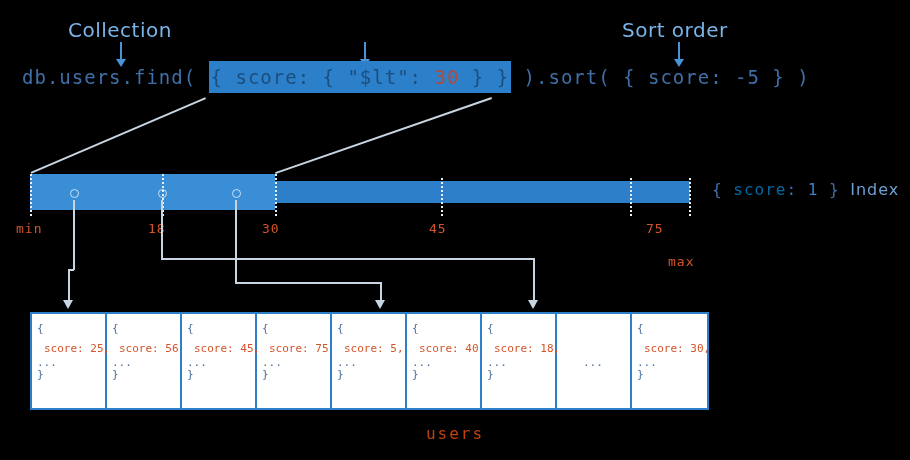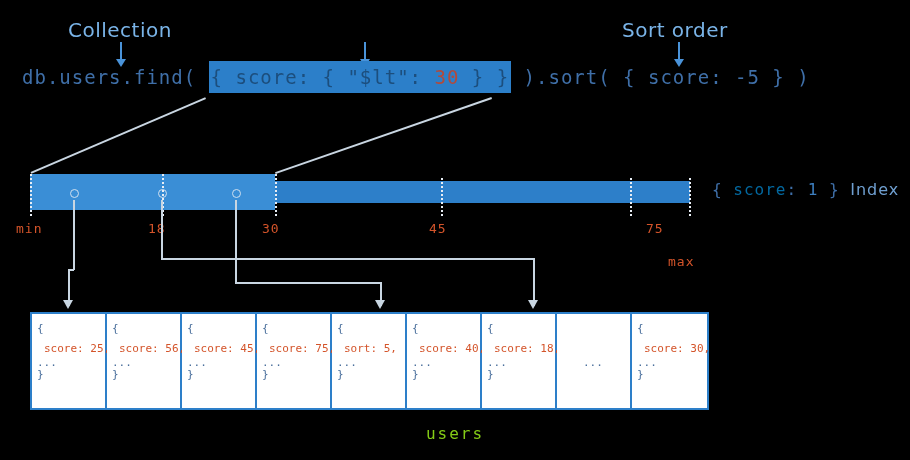--- a/index.html
+++ b/index.html
@@ -57,21 +57,21 @@
   .doc .brace{position:absolute;left:5px;font-family:"DejaVu Sans Mono",monospace;
     font-size:11px;color:#4a6f9c;}
   .doc .b1{top:8px;} .doc .b2{top:54px;}
   .doc .sc{position:absolute;left:12px;top:28px;font-family:"DejaVu Sans Mono",monospace;
     font-size:11px;color:#d4542a;white-space:nowrap;}
   .doc .el{position:absolute;left:5px;top:42px;font-family:"DejaVu Sans Mono",monospace;
     font-size:11px;color:#4a6f9c;}
   .doc.empty .el{left:26px;top:42px;}
 
   .coll-caption{position:absolute;left:0;right:0;top:424px;text-align:center;
-    font-family:"DejaVu Sans Mono",monospace;font-size:16px;color:#84cc16;letter-spacing:2px;}
+    font-family:"DejaVu Sans Mono",monospace;font-size:16px;color:#c2410c;letter-spacing:2px;}
 </style>
 </head>
 <body>
 
 <div id="stage">
 
   <div class="ann-label" id="ann0" style="left: 68px; top: 18px;">Collection</div>
   <div class="ann-arrow" id="arr0" style="left: 120px; top: 42px; height: 18px;"></div>
 
   <div class="ann-arrow" id="arr1" style="left: 364px; top: 42px; height: 18px;"></div>
@@ -142,21 +142,21 @@
       <span class="brace b2">}</span>
     </div>
     <div class="doc">
       <span class="brace b1">{</span>
       <span class="sc">score: 75,</span>
       <span class="el">...</span>
       <span class="brace b2">}</span>
     </div>
     <div class="doc">
       <span class="brace b1">{</span>
-      <span class="sc">sort: 5,</span>
+      <span class="sc">score: 5,</span>
       <span class="el">...</span>
       <span class="brace b2">}</span>
     </div>
     <div class="doc">
       <span class="brace b1">{</span>
       <span class="sc">score: 40,</span>
       <span class="el">...</span>
       <span class="brace b2">}</span>
     </div>
     <div class="doc">

